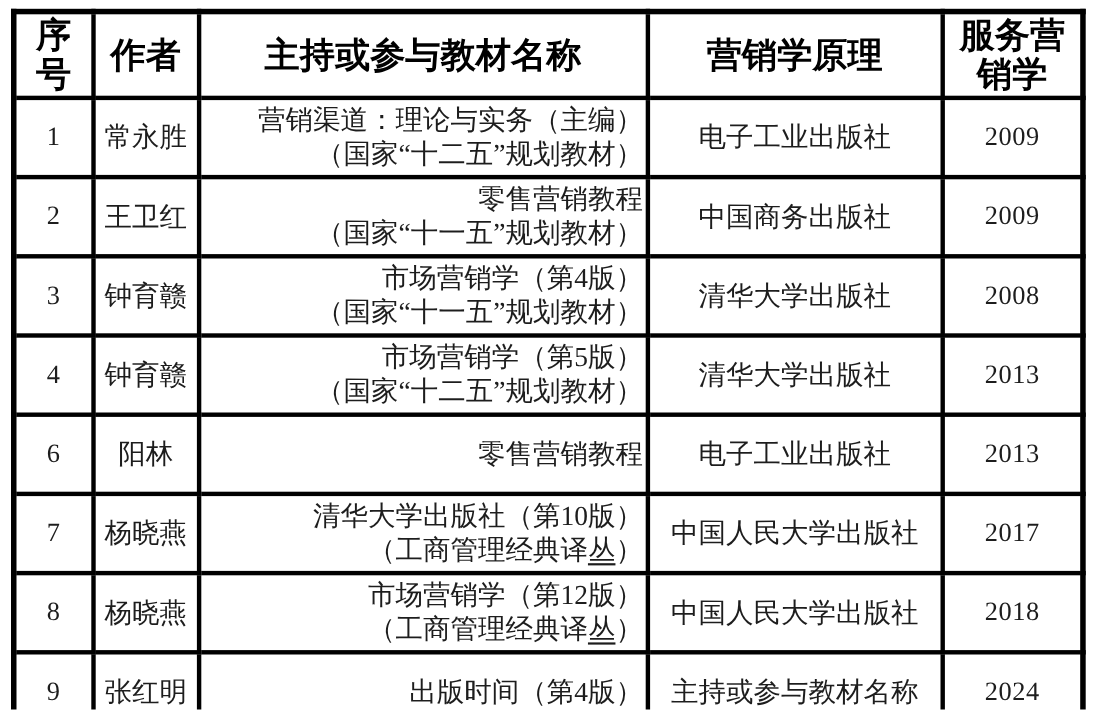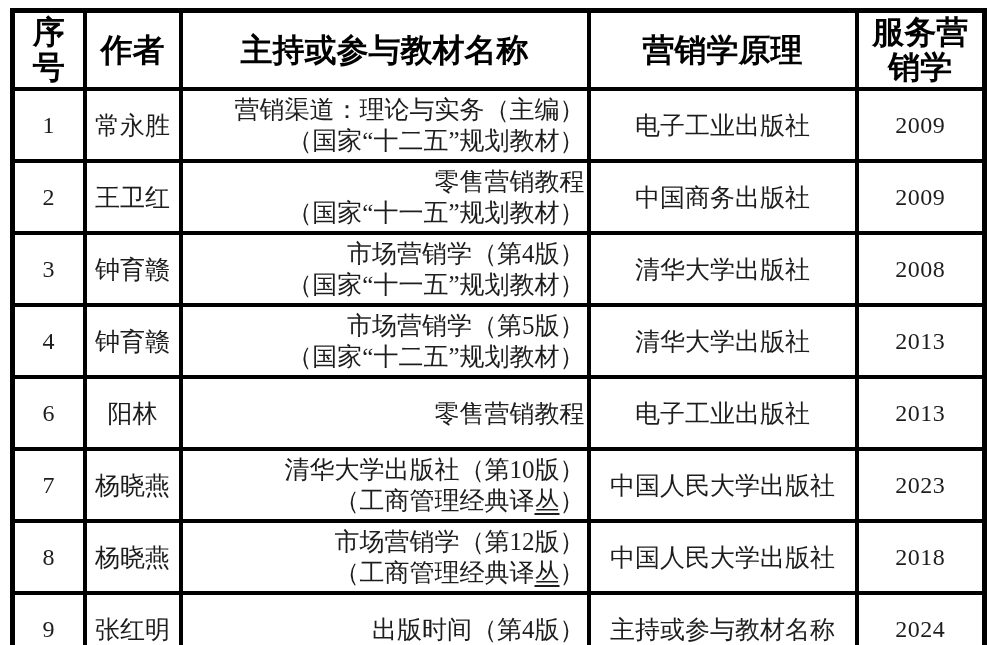--- a/index.html
+++ b/index.html
@@ -134,21 +134,21 @@
         <td class="c-year">2013</td>
       </tr>
       <tr>
         <td class="c-no">7</td>
         <td class="c-author">杨晓燕</td>
         <td class="c-title">
           <div class="tl1">清华大学出版社（第10版）</div>
           <div class="tl2"><span>（工商管理经典译</span><span class="u-char">丛</span><span>）</span></div>
         </td>
         <td class="c-pub">中国人民大学出版社</td>
-        <td class="c-year">2023</td>
+        <td class="c-year">2017</td>
       </tr>
       <tr>
         <td class="c-no">8</td>
         <td class="c-author">杨晓燕</td>
         <td class="c-title">
           <div class="tl1">市场营销学（第12版）</div>
           <div class="tl2"><span>（工商管理经典译</span><span class="u-char">丛</span><span>）</span></div>
         </td>
         <td class="c-pub">中国人民大学出版社</td>
         <td class="c-year">2018</td>

